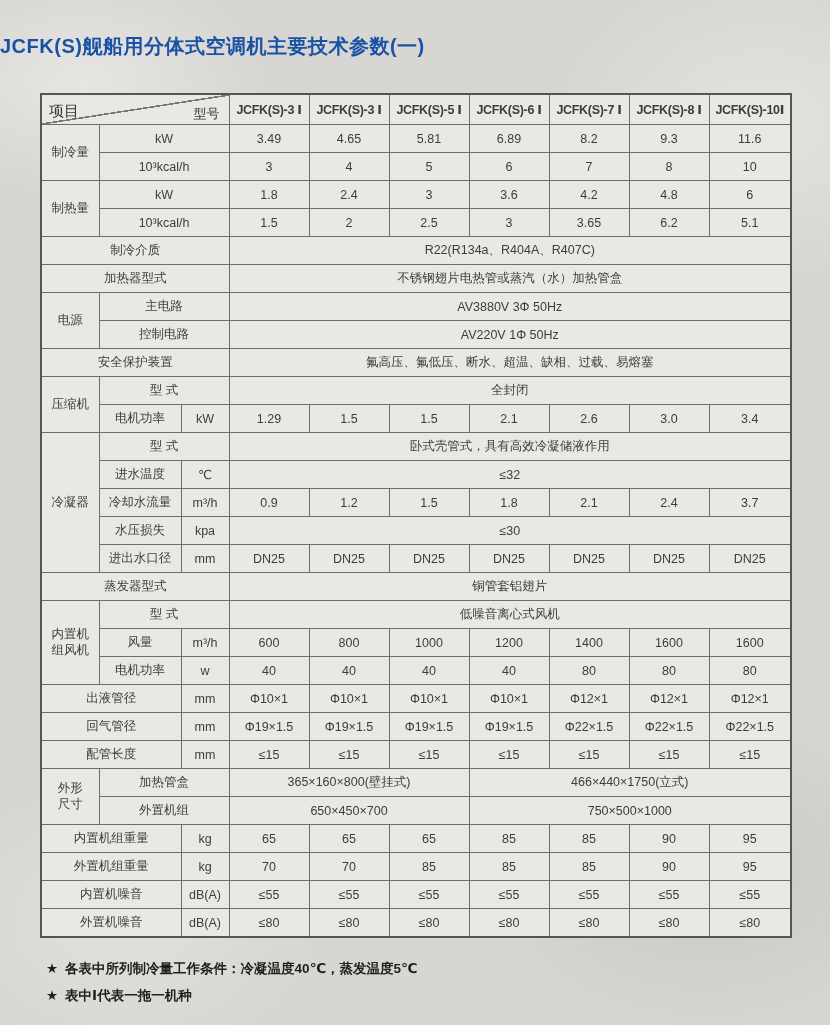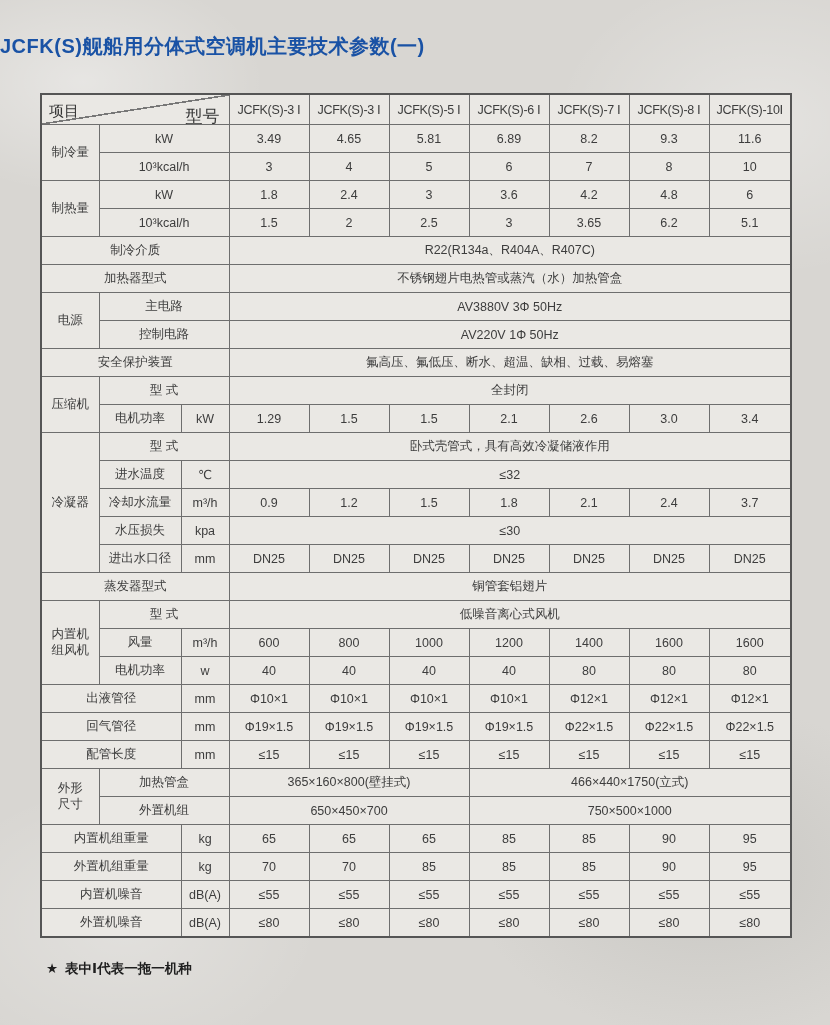--- a/index.html
+++ b/index.html
@@ -24,29 +24,29 @@
     border-collapse:collapse;table-layout:fixed;
     background:#eae8e4;border:2px solid #555;
   }
   table.spec td{
     border:1px solid #6e6e6e;height:27px;padding:0 2px;
     text-align:center;vertical-align:middle;
     font-size:12.5px;color:#3d3d3d;
     overflow:hidden;white-space:nowrap;
   }
   tr.hdr td{height:29px;}
-  td.model{font-size:10.5px;letter-spacing:-0.3px;color:#444;}
+  td.model{font-size:10.5px;letter-spacing:-0.3px;color:#444;font-weight:bold;}
   td.lbl{font-size:13px;color:#343434;}
   td.corner{position:relative;padding:0;
     background-image:linear-gradient(to bottom right,
       transparent calc(50% - 0.8px), #777 calc(50% - 0.8px),
       #777 calc(50% + 0.8px), transparent calc(50% + 0.8px));
   }
   .corner-item{position:absolute;left:7px;bottom:3px;font-size:15px;color:#343434;}
-  .corner-model{position:absolute;right:9px;top:10px;font-size:17px;color:#343434;}
+  .corner-model{position:absolute;right:9px;top:10px;font-size:13px;color:#343434;}
   .two-line span{display:block;line-height:1.25;}
   .footnotes{position:absolute;left:46px;top:960px;width:740px;
     font-size:13.5px;color:#1f1f1f;font-weight:600;}
   .footnotes .fn{margin-bottom:9px;}
   .footnotes .star{margin-right:7px;}
   .stamp{
     position:absolute;left:223px;top:123px;
     transform:rotate(-90deg);transform-origin:center;
     font-size:10px;color:rgba(110,110,125,0.55);letter-spacing:1px;
   }
@@ -339,15 +339,18 @@
         <td>≤80</td>
         <td>≤80</td>
         <td>≤80</td>
         <td>≤80</td>
       </tr>
 </tbody>
   </table>
 
 <div class="footnotes">
   <div class="fn">
+    <span class="star">★</span><span>各表中所列制冷量工作条件：冷凝温度40℃，蒸发温度5℃</span>
+  </div>
+  <div class="fn">
     <span class="star">★</span><span>表中Ⅰ代表一拖一机种</span>
   </div>
 </div>
 
 </body></html>

